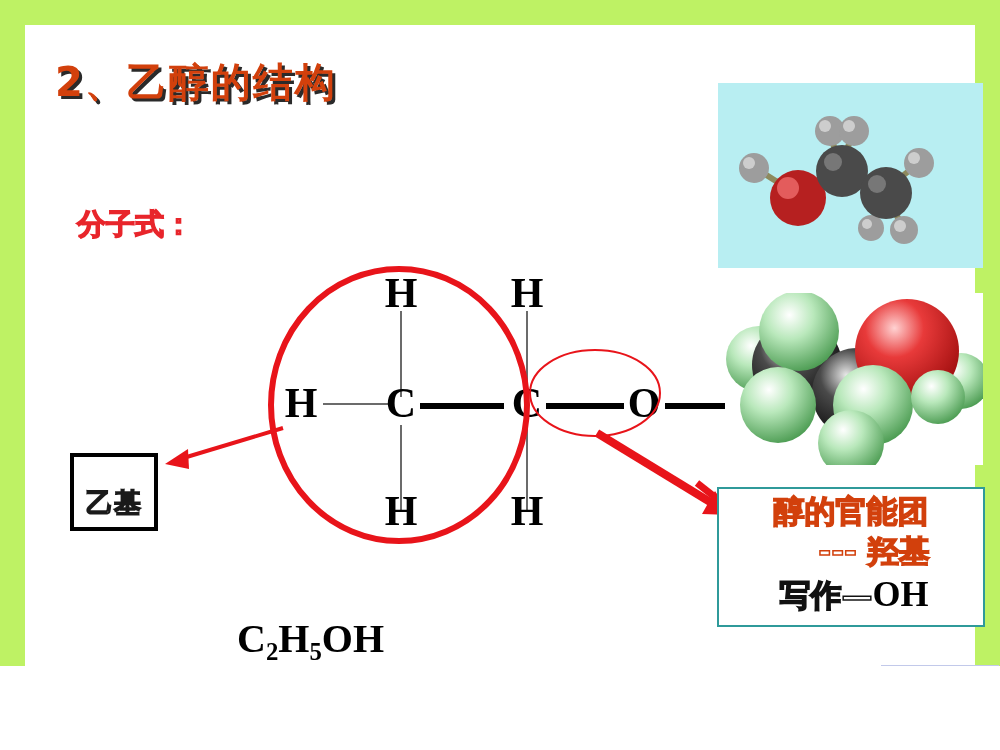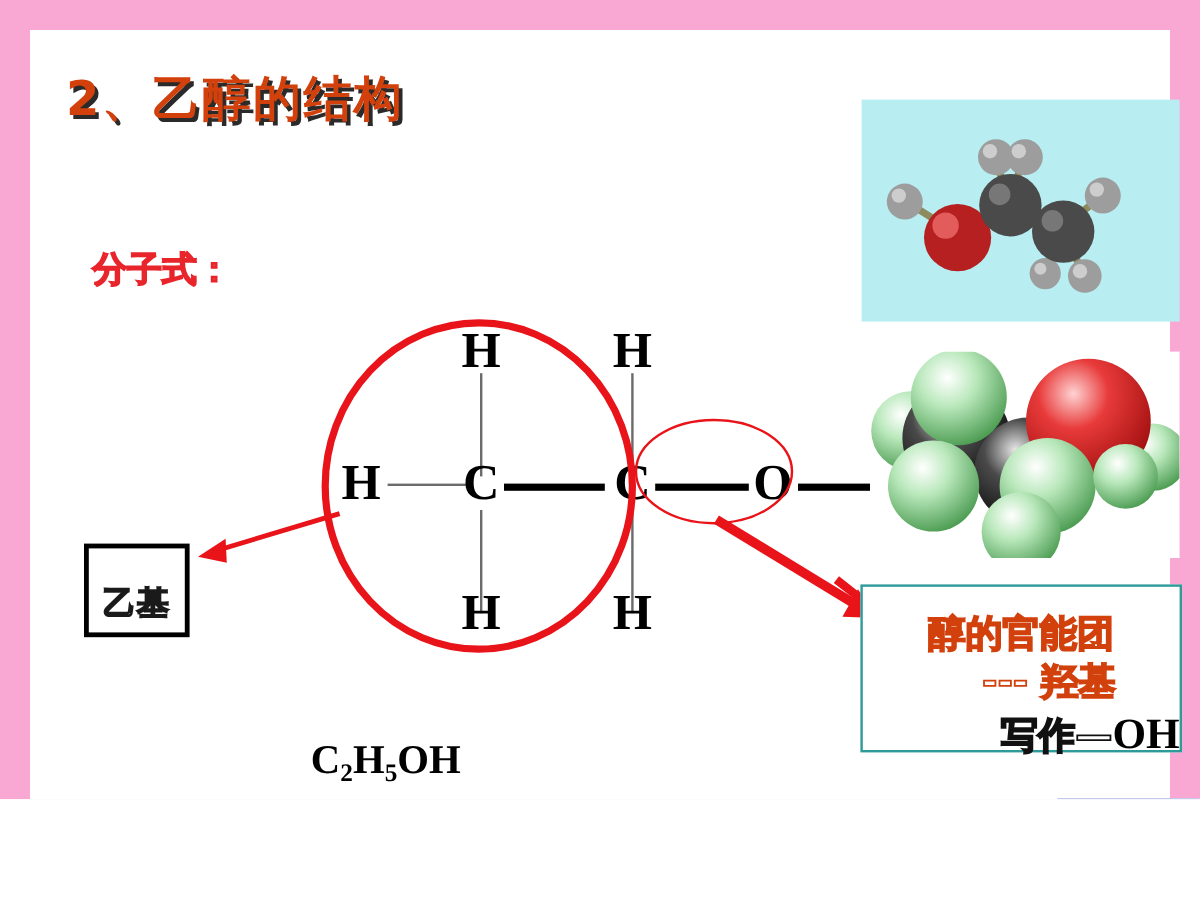--- a/index.html
+++ b/index.html
@@ -4,21 +4,21 @@
 <style>
   html, body {
     margin: 0;
     padding: 0;
     background: #ffffff;
   }
   #slide {
     position: relative;
     width: 1000px;
     height: 666px;
-    background: #f9a8d4;
+    background: #bef264;
     overflow: hidden;
     font-family: "Liberation Serif", "DejaVu Serif", serif;
   }
   #canvas {
     position: absolute;
     left: 25px;
     top: 25px;
     width: 950px;
     height: 710px;
     background: #ffffff;
@@ -71,22 +71,21 @@
     font-size: 40px;
   }
   #condensed-1 {
     left: 262px;
     top: 545px;
     font-size: 38px;
   }
   #condensed-2 {
     left: 212px;
     top: 590px;
-    font-size: 34px;
-    margin-left: 22px;
+    font-size: 40px;
   }
 
   
   #struct {
     position: absolute;
     left: 250px;
     top: 250px;
     width: 400px;
     height: 260px;
   }
@@ -141,41 +140,41 @@
   #hydroxyl-box {
     position: absolute;
     left: 692px;
     top: 462px;
     width: 268px;
     height: 140px;
     border: 2px solid #2f9a9a;
     background: #ffffff;
     box-sizing: border-box;
     text-align: center;
-    padding-top: 19px;
+    padding-top: 2px;
   }
   #hydroxyl-box .hx-line-red {
     font-family: "DejaVu Sans", "Liberation Sans", sans-serif;
     font-size: 31px;
     font-weight: bold;
     color: #ffffff;
     -webkit-text-stroke: 1.5px #d2400c;
     white-space: nowrap;
     line-height: 40px;
   }
   #hydroxyl-box .hx-line-red.indent { padding-left: 46px; }
   #hydroxyl-box .hx-line-black {
     font-family: "DejaVu Sans", "Liberation Sans", sans-serif;
     font-size: 31px;
     font-weight: bold;
     color: #ffffff;
     -webkit-text-stroke: 1.5px #111111;
     white-space: nowrap;
     line-height: 46px;
-    text-align: right;
+    text-align: center;
     padding-left: 6px;
   }
   #hydroxyl-box .hx-line-black .oh {
     font-family: "Liberation Serif", "DejaVu Serif", serif;
     -webkit-text-stroke: 0;
     color: #000000;
     font-size: 36px;
   }
 
   

